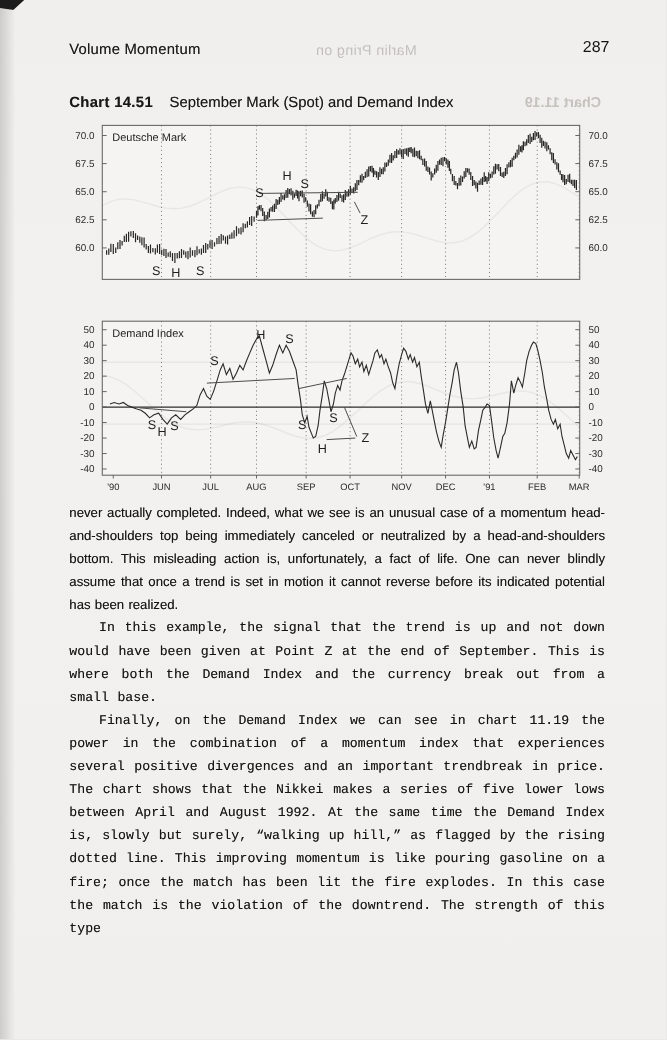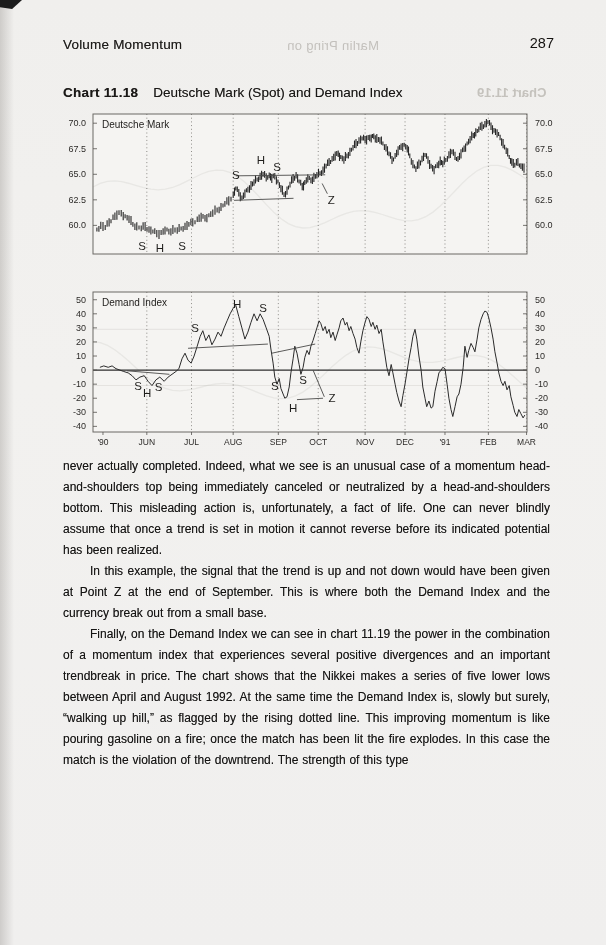--- a/index.html
+++ b/index.html
@@ -17,35 +17,35 @@
         transform:scaleX(-1);letter-spacing:.3px;}
   .chart-heading{position:absolute;left:63px;top:85px;font-size:13.5px;color:#1a1816;
         text-shadow:0 0 .5px rgba(20,20,20,.5);}
   .chart-heading .lbl{font-weight:700;margin-right:15px;letter-spacing:.3px;}
   .ghost-title{position:absolute;left:477px;top:85px;font-size:13px;font-weight:700;
         color:rgba(137,130,121,.42);transform:scaleX(-1);}
   #charts-svg{position:absolute;left:0;top:0;pointer-events:none;}
   .body-text{position:absolute;left:63px;top:456px;width:487px;font-size:12px;line-height:21px;
         text-align:justify;color:#151413;text-shadow:0 0 .5px rgba(20,20,20,.5);word-spacing:.5px;}
   .body-text p{margin:0;}
-  .body-text p.indent{text-indent:27px;}
+  .body-text p.indent{text-indent:27px;font-family:Liberation Mono, monospace;}
 </style>
 </head>
 <body>
 
 <div class="page">
   <div class="edge-shade"></div>
   <div class="corner-mark"></div>
 
   <div class="running-head">Volume Momentum</div>
   <div class="ghost-head">Marlin Pring on</div>
   <div class="page-number">287</div>
 
   <div class="chart-heading">
-    <span class="lbl">Chart 11.18</span><span>Deutsche Mark (Spot) and Demand Index</span>
+    <span class="lbl">Chart 14.51</span><span>September Mark (Spot) and Demand Index</span>
   </div>
   <div class="ghost-title">Chart 11.19</div>
 
   <svg id="charts-svg" width="606" height="470" viewBox="0 0 606 470">
       <g>
         <rect x="93" y="114" width="434" height="140" fill="#f5f4f2"></rect>
         <path d="M93.0 187.0 L100.2 183.3 L107.5 181.3 L114.7 180.8 L121.9 181.7 L129.2 183.5 L136.4 185.6 L143.6 187.7 L150.9 189.2 L158.1 189.8 L165.3 189.2 L172.6 187.5 L179.8 184.7 L187.0 181.2 L194.3 177.5 L201.5 174.0 L208.7 171.4 L216.0 170.1 L223.2 170.4 L230.4 172.6 L237.7 176.6 L244.9 182.3 L252.1 189.3 L259.4 197.0 L266.6 204.9 L273.8 212.3 L281.1 218.7 L288.3 223.6 L295.5 226.7 L302.8 228.0 L310.0 227.6 L317.2 225.7 L324.5 222.8 L331.7 219.5 L338.9 216.1 L346.2 213.3 L353.4 211.4 L360.6 210.6 L367.9 211.0 L375.1 212.4 L382.3 214.5 L389.6 216.9 L396.8 219.1 L404.0 220.6 L411.3 220.9 L418.5 219.6 L425.7 216.7 L433.0 212.1 L440.2 206.0 L447.4 198.9 L454.7 191.3 L461.9 183.8 L469.1 176.9 L476.4 171.3 L483.6 167.4 L490.8 165.4 L498.1 165.3 L505.3 167.1 L512.5 170.4 L519.8 174.8 L527.0 179.6 " fill="none" stroke="#8d8a85" опacity="0.1" opacity="0.12" stroke-width="1.3"></path>
         <line x1="146.816" y1="114" x2="146.816" y2="254" stroke="#64625e" stroke-width="0.9" stroke-dasharray="1 2.7" opacity="0.8"></line>
         <line x1="191.518" y1="114" x2="191.518" y2="254" stroke="#64625e" stroke-width="0.9" stroke-dasharray="1 2.7" opacity="0.8"></line>
         <line x1="233.18200000000002" y1="114" x2="233.18200000000002" y2="254" stroke="#64625e" stroke-width="0.9" stroke-dasharray="1 2.7" opacity="0.8"></line>

